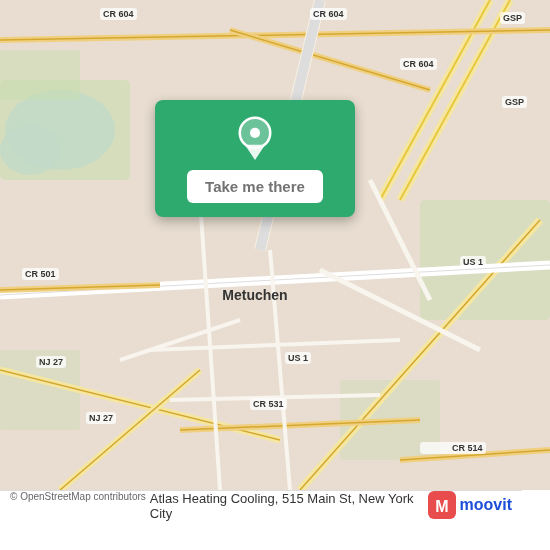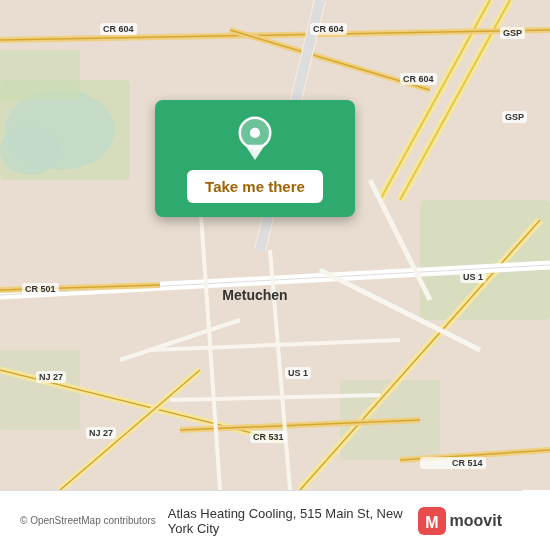--- a/index.html
+++ b/index.html
@@ -42,85 +42,84 @@
     }
 
     #pin-icon {
       width: 44px;
       height: 44px;
       margin-bottom: 10px;
     }
 
     #take-me-there-btn {
       background-color: white;
-      color: #a16207;
+      color: #737373;
       border: none;
       border-radius: 6px;
       padding: 8px 18px;
       font-size: 15px;
       font-weight: 600;
       cursor: pointer;
       white-space: nowrap;
     }
 
     
     #bottom-bar {
       width: 522px;
       height: 60px;
       background-color: white;
       display: flex;
-      align-items: center;
-      padding: 0 20px;
+      align-items: flex-start;
+      padding: 0 10px;
       border-top: 1px solid #ddd;
       position: relative;
     }
 
     #osm-credit {
       font-size: 10px;
       color: #666;
       flex-shrink: 0;
     }
 
     #address-text {
       font-size: 13px;
       color: #333;
-      margin-left: 12px;
+      margin-left: 4px;
       flex: 1;
       font-weight: 500;
     }
 
     #moovit-logo {
       display: flex;
       align-items: center;
       gap: 4px;
       flex-shrink: 0;
     }
 
     #moovit-logo-icon {
       width: 28px;
       height: 28px;
     }
 
     #moovit-text {
       font-size: 16px;
       font-weight: bold;
-      color: #404040;
+      color: #1d4ed8;
     }
 
     
     .road-label {
       position: absolute;
       font-size: 9px;
       color: #333;
       font-weight: bold;
       background: rgba(255,255,255,0.75);
       padding: 1px 3px;
       border-radius: 3px;
       white-space: nowrap;
-      margin-top: 15px;
     }
   </style>
 </head>
 <body>
 
 <div id="map-container">
   <svg id="map-svg" viewBox="0 0 550 490" xmlns="http://www.w3.org/2000/svg">
 
     <rect width="550" height="490" fill="#e8ddd0"></rect>
 
@@ -183,21 +182,21 @@
   <div class="road-label" style="top:8px;left:100px;">CR 604</div>
   <div class="road-label" style="top:8px;left:310px;">CR 604</div>
   <div class="road-label" style="top:58px;left:400px;">CR 604</div>
   <div class="road-label" style="top:12px;left:500px;">GSP</div>
   <div class="road-label" style="top:96px;left:502px;">GSP</div>
   <div class="road-label" style="top:256px;left:460px;">US 1</div>
   <div class="road-label" style="top:352px;left:285px;">US 1</div>
   <div class="road-label" style="top:268px;left:22px;">CR 501</div>
   <div class="road-label" style="top:356px;left:36px;">NJ 27</div>
   <div class="road-label" style="top:412px;left:86px;">NJ 27</div>
-  <div class="road-label" style="top:416px;left:250px;">CR 531</div>
+  <div class="road-label" style="top:398px;left:250px;">CR 531</div>
   <div class="road-label" style="top:442px;left:420px;padding-left:32px;">CR 514</div>
 
   
   <div id="location-card">
 
     <svg id="pin-icon" viewBox="0 0 44 52" xmlns="http://www.w3.org/2000/svg">
       <ellipse cx="22" cy="20" rx="18" ry="18" fill="white" opacity="0.3"></ellipse>
       <circle cx="22" cy="20" r="18" fill="none" stroke="white" stroke-width="3"></circle>
       <circle cx="22" cy="20" r="6" fill="white"></circle>
       <polygon points="22,52 10,34 34,34" fill="white" opacity="0.9"></polygon>

